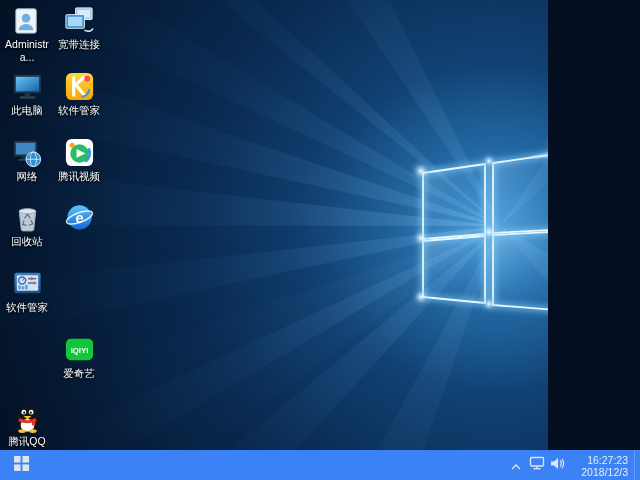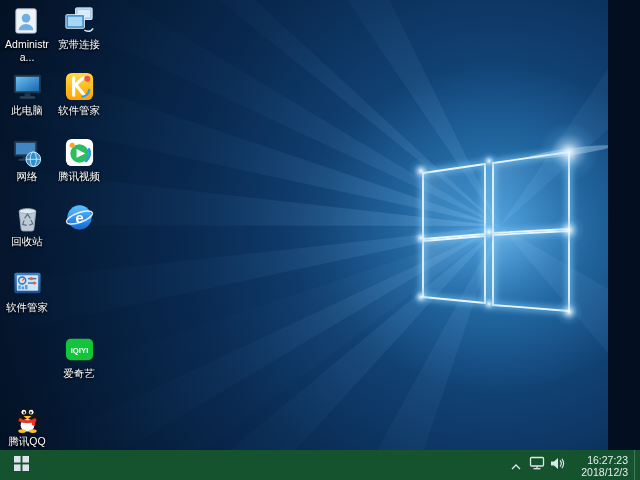--- a/index.html
+++ b/index.html
@@ -1,38 +1,38 @@
 <!DOCTYPE html>
 <html><head>
 <meta charset="utf-8">
 <style>
   html,body{margin:0;padding:0;}
   body{
     width:640px;height:480px;overflow:hidden;position:relative;
     font-family:"Liberation Sans","DejaVu Sans",sans-serif;
     background:#030f21;
   }
-  .desktop{position:absolute;left:0;top:0;width:608px;height:450px;overflow:hidden;}
+  .desktop{position:absolute;left:0;top:0;width:548px;height:450px;overflow:hidden;}
   .wallpaper{position:absolute;left:0;top:0;width:640px;height:450px;}
   .icon-cell{
     position:absolute;width:54px;display:flex;flex-direction:column;align-items:center;
     cursor:default;
   }
   .icon-img{width:33px;height:33px;}
   .icon-img svg{width:33px;height:33px;display:block;}
   .icon-label{
     margin-top:1px;max-width:58px;text-align:center;
     font-size:10.5px;line-height:12.5px;color:#ffffff;
     text-shadow:0 1px 2px rgba(0,0,0,.95),0 0 3px rgba(0,0,0,.7);
     word-break:break-all;
   }
   
   .taskbar{
     position:absolute;left:0;top:450px;width:640px;height:30px;
-    background:#14532d;display:flex;align-items:stretch;color:#e9eef3;
+    background:#3b82f6;display:flex;align-items:stretch;color:#e9eef3;
   }
   .start-button{width:42px;display:flex;align-items:center;justify-content:center;}
   .tb-spacer{flex:1;}
   .tray{display:flex;align-items:center;}
   .tray-btn{width:21px;height:30px;display:flex;align-items:center;justify-content:center;}
   .clock{
     width:58px;padding:2px 6px 0 2px;text-align:right;
     font-size:10.5px;line-height:12.5px;white-space:nowrap;
   }
   .show-desktop{width:5px;height:30px;border-left:1px solid rgba(255,255,255,.22);}

